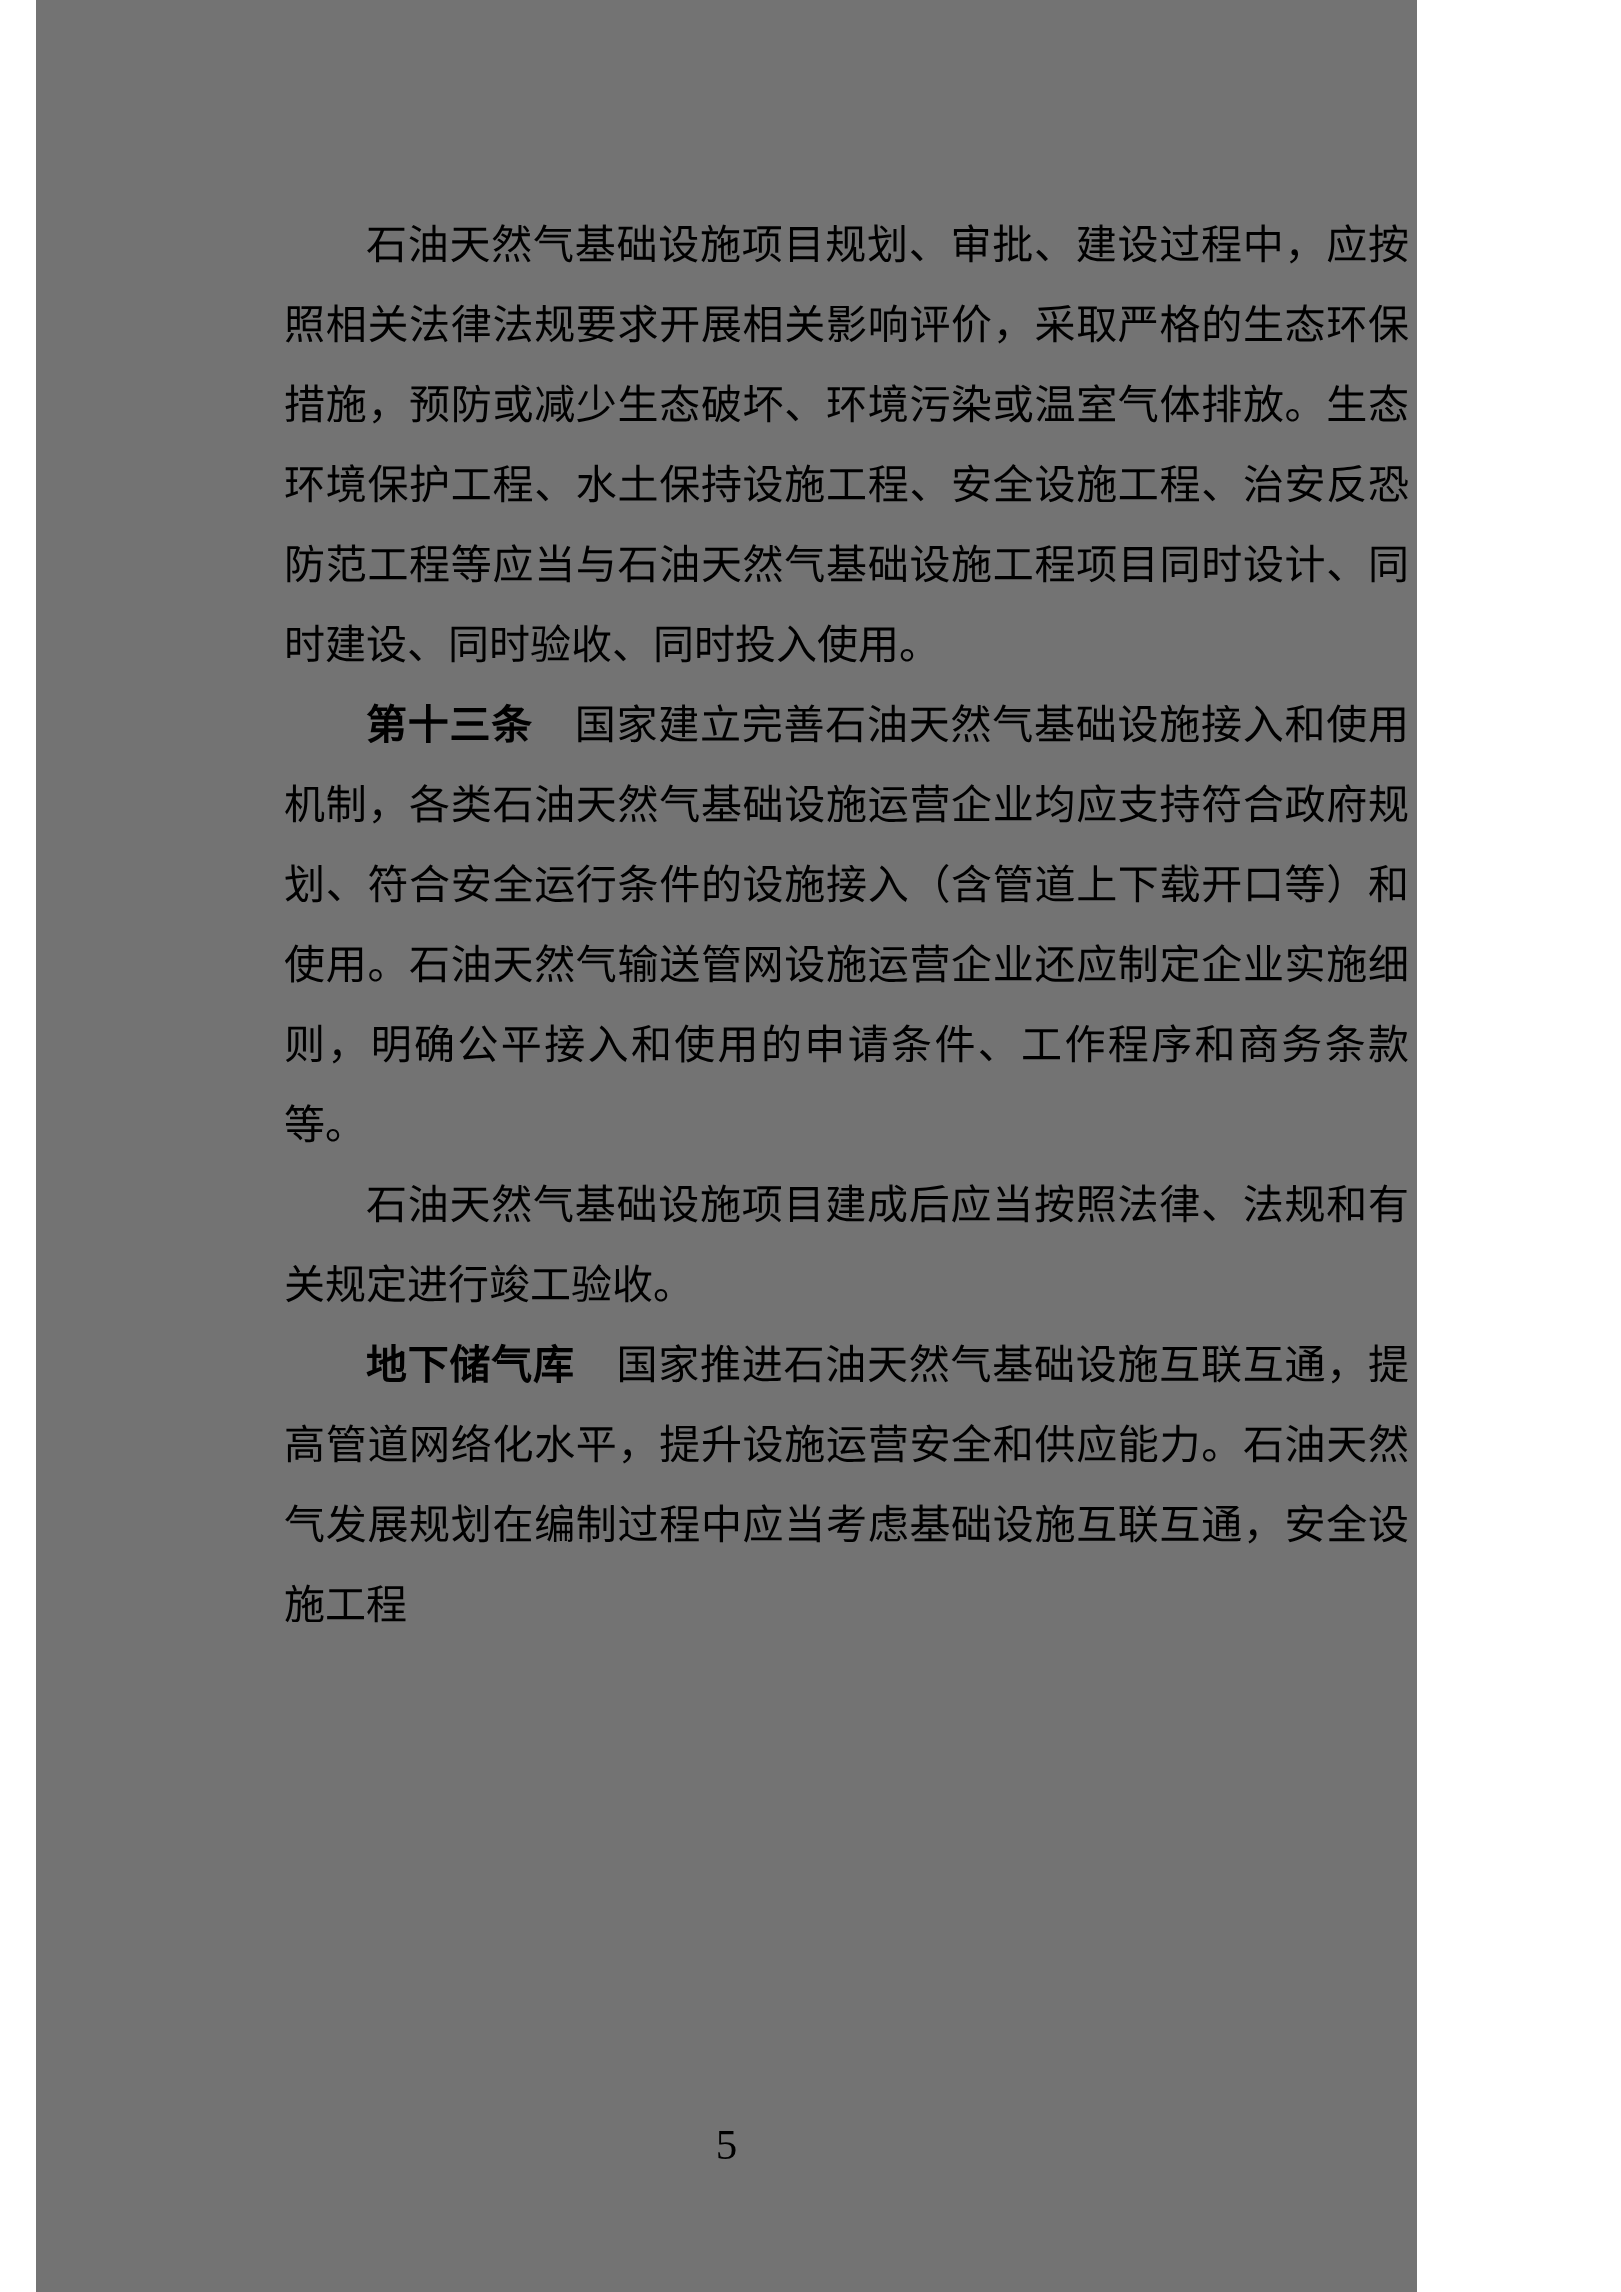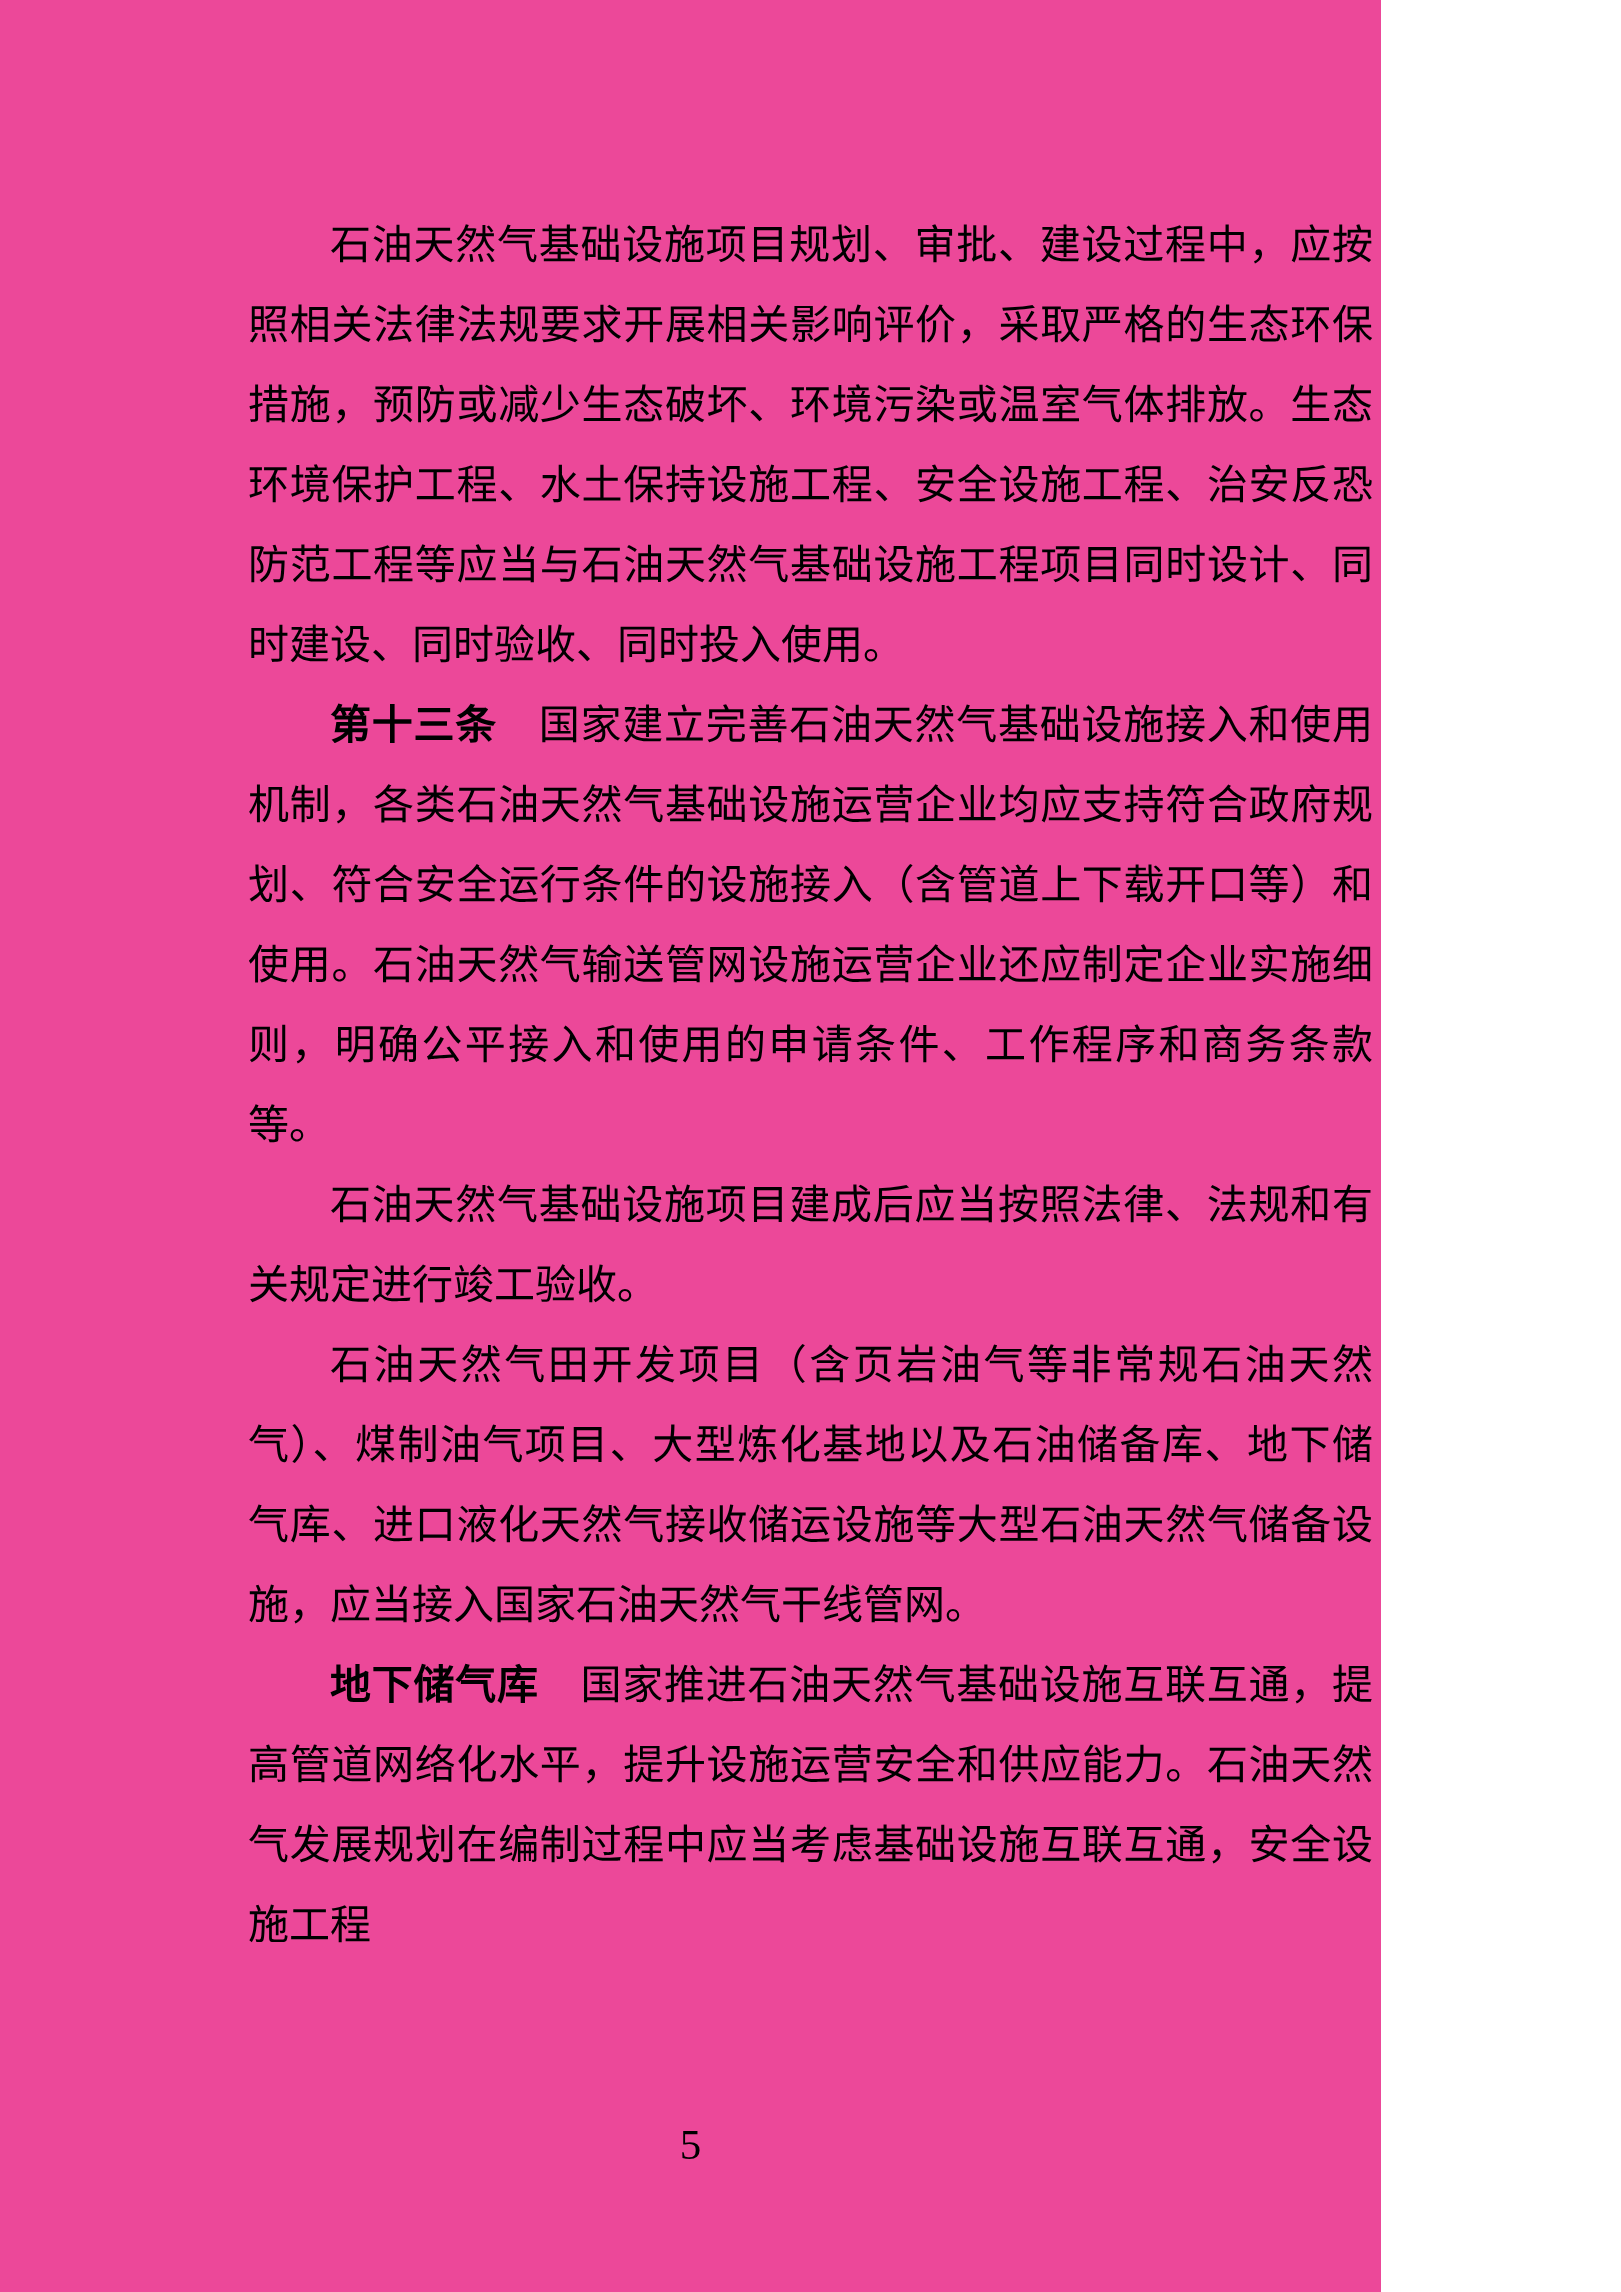--- a/index.html
+++ b/index.html
@@ -4,24 +4,25 @@
 <style>
   html, body {
     margin: 0;
     padding: 0;
     background: #ffffff;
   }
   .page {
     position: relative;
     width: 1381px;
     height: 2293px;
-    background: #ec4899;
+    background: #737373;
     color: #000000;
     font-family: "Liberation Serif", serif;
     overflow: hidden;
+    margin-left: 36px;
   }
   .doc-body {
     position: absolute;
     left: 248px;
     top: 205px;
     width: 1125px;
   }
   .para {
     margin: 0;
     padding: 0;
@@ -54,20 +55,19 @@
   }
 </style>
 </head>
 <body>
 
 <div class="page">
   <div class="doc-body">
       <p class="para"><span class="body-text">石油天然气基础设施项目规划、审批、建设过程中，应按照相关法律法规要求开展相关影响评价，采取严格的生态环保措施，预防或减少生态破坏、环境污染或温室气体排放。生态环境保护工程、水土保持设施工程、安全设施工程、治安反恐防范工程等应当与石油天然气基础设施工程项目同时设计、同时建设、同时验收、同时投入使用。</span></p>
       <p class="para"><span class="term-bold">第十三条</span><span class="body-text">　国家建立完善石油天然气基础设施接入和使用机制，各类石油天然气基础设施运营企业均应支持符合政府规划、符合安全运行条件的设施接入（含管道上下载开口等）和使用。石油天然气输送管网设施运营企业还应制定企业实施细则，明确公平接入和使用的申请条件、工作程序和商务条款等。</span></p>
       <p class="para"><span class="body-text">石油天然气基础设施项目建成后应当按照法律、法规和有关规定进行竣工验收。</span></p>
-      <p class="para"><span class="body-text">石油天然气田开发项目（含页岩油气等非常规石油天然气）、煤制油气项目、大型炼化基地以及石油储备库、地下储气库、进口液化天然气接收储运设施等大型石油天然气储备设施，应当接入国家石油天然气干线管网。</span></p>
       <p class="para"><span class="term-bold">地下储气库</span><span class="body-text">　国家推进石油天然气基础设施互联互通，提高管道网络化水平，提升设施运营安全和供应能力。石油天然气发展规划在编制过程中应当考虑基础设施互联互通，安全设施工程</span></p>
     </div>
   <div class="page-footer">
     <span class="page-number">5</span>
   </div>
 </div>
 
 
 </body></html>

